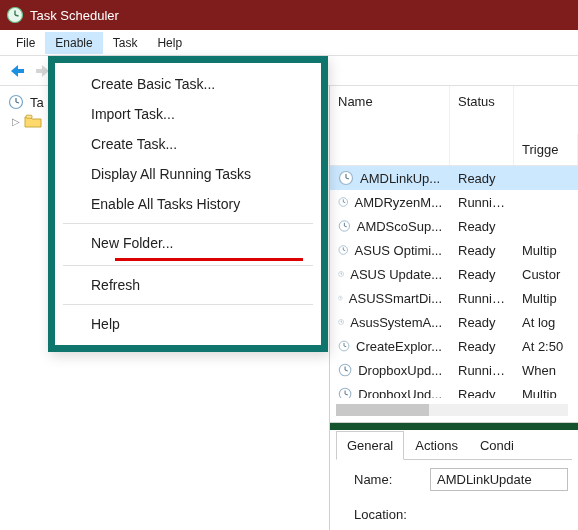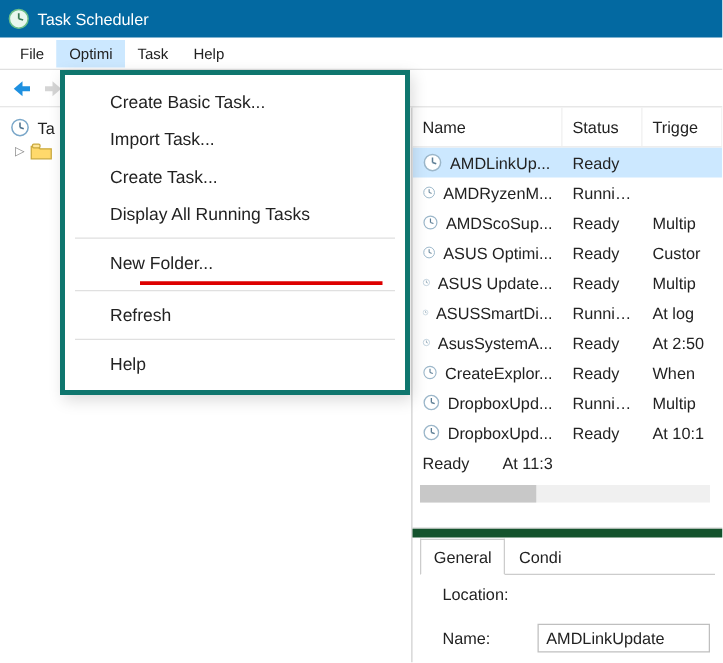--- a/index.html
+++ b/index.html
@@ -1,18 +1,18 @@
 <!DOCTYPE html>
 <html><head>
 <meta charset="utf-8">
 <style>
   * { box-sizing: border-box; margin: 0; padding: 0; font-family: "Segoe UI", Tahoma, sans-serif; }
   body { width: 578px; height: 530px; overflow: hidden; background: #fff; position: relative; font-size: 13px; color: #222; }
 
-  .titlebar { background: #0369a1; color: #fff; height: 30px; display: flex; align-items: center; padding: 0 6px; }
+  .titlebar { background: #7f1d1d; color: #fff; height: 30px; display: flex; align-items: center; padding: 0 6px; }
   .titlebar svg { margin-right: 6px; }
   .titlebar-text { font-size: 13px; }
 
   .menubar { height: 26px; display: flex; align-items: center; border-bottom: 1px solid #e0e0e0; padding: 0 6px; }
   .menubar-item { padding: 4px 10px; cursor: default; font-size: 12px; }
   .menubar-item.active { background: #cce8ff; }
 
   .toolbar { height: 30px; display: flex; align-items: center; padding: 0 6px; border-bottom: 1px solid #e0e0e0; gap: 4px; }
   .tool-btn { width: 22px; height: 22px; display: flex; align-items: center; justify-content: center; }
 
@@ -22,41 +22,41 @@
   .tree-root { display: flex; align-items: center; gap: 6px; padding: 2px 4px; }
   .tree-child { display: flex; align-items: center; gap: 4px; padding: 2px 4px 2px 8px; }
 
   .right-pane { flex: 1; display: flex; flex-direction: column; min-width: 0; }
 
   .list-pane { flex: 1; overflow: hidden; display: flex; flex-direction: column; border-bottom: 1px solid #d0d0d0; min-height: 0; }
   .list-header { display: flex; background: #fff; border-bottom: 1px solid #e8e8e8; }
   .list-header-cell { padding: 8px 8px; font-size: 13px; border-right: 1px solid #f0f0f0; }
   .col-name { width: 120px; }
   .col-status { width: 64px; }
-  .col-trigger { flex: 1; min-width: 0; }
+  .col-trigger { flex: 1; min-width: 0; margin-top: 48px; }
 
   .list-body { overflow-y: hidden; }
   .list-row { display: flex; align-items: center; height: 24px; }
   .list-cell { padding: 2px 8px; white-space: nowrap; overflow: hidden; text-overflow: ellipsis; font-size: 13px; }
   .list-cell.col-name { display: flex; align-items: center; gap: 6px; }
   .list-row.selected { background: #cce8ff; }
 
   .hscroll { height: 14px; background: #f0f0f0; margin: 6px 10px 6px 6px; display: flex; align-items: stretch; }
   .hscroll-thumb { background: #c8c8c8; width: 40%; }
 
   .details-pane { padding: 0 6px; border-top: 7px solid #14532d; }
   .tabs { display: flex; border-bottom: 1px solid #ccc; }
   .tab { padding: 6px 10px 6px 10px; font-size: 13px; border: 1px solid transparent; position: relative; top: 1px; }
   .tab.active { border: 1px solid #ccc; border-bottom: 1px solid #fff; background: #fff; }
   .detail-row { display: flex; align-items: center; padding: 8px 4px; gap: 10px; }
   .detail-label { width: 80px; padding-left: 14px; }
   .detail-value { border: 1px solid #bfbfbf; padding: 3px 6px; flex: 1; min-width: 0; overflow: hidden; background: #fff; }
 
   
-  .dropdown { position: absolute; top: 56px; left: 48px; width: 280px; background: #fff; border: 4px solid #0f766e; box-shadow: 2px 4px 12px rgba(0,0,0,0.15); padding: 6px 0; z-index: 10; }
+  .dropdown { position: absolute; top: 56px; left: 48px; width: 280px; background: #fff; border: 7px solid #0f766e; box-shadow: 2px 4px 12px rgba(0,0,0,0.15); padding: 6px 0; z-index: 10; }
   .dropdown-item { padding: 7px 20px 7px 36px; font-size: 14px; cursor: default; }
   .dropdown-sep { height: 1px; background: #e0e0e0; margin: 4px 8px; }
   .red-underline { height: 3px; background: #d00; margin: 0 18px 2px 60px; }
 
   
   .clock-icon { width: 16px; height: 16px; }
 </style>
 </head>
 <body>
 
@@ -64,21 +64,21 @@
   <svg width="18" height="18" viewBox="0 0 18 18">
     <circle cx="9" cy="9" r="7.5" fill="#e8f7ee" stroke="#6bbf8a" stroke-width="1.2"></circle>
     <line x1="9" y1="9" x2="9" y2="4.5" stroke="#3a7a55" stroke-width="1.4"></line>
     <line x1="9" y1="9" x2="12.5" y2="10" stroke="#3a7a55" stroke-width="1.4"></line>
   </svg>
   <span class="titlebar-text">Task Scheduler</span>
 </div>
 
 <div class="menubar">
   <div class="menubar-item">File</div>
-  <div class="menubar-item active">Optimi</div>
+  <div class="menubar-item active">Enable</div>
   <div class="menubar-item">Task</div>
   <div class="menubar-item">Help</div>
 </div>
 
 <div class="toolbar">
   <div class="tool-btn">
     <svg width="18" height="16" viewBox="0 0 18 16">
       <path d="M10 2 L3 8 L10 14 Z" fill="#1e90e0"></path>
       <rect x="8" y="6" width="8" height="4" fill="#1e90e0"></rect>
     </svg>
@@ -245,39 +245,41 @@
           </div>
         </div>
       <div class="hscroll">
         <div class="hscroll-thumb"></div>
       </div>
     </div>
 
     <div class="details-pane">
       <div class="tabs">
         <div class="tab active">General</div>
+        <div class="tab">Actions</div>
         <div class="tab">Condi</div>
+      </div>
+      <div class="detail-row">
+        <div class="detail-label">Name:</div>
+        <div class="detail-value">AMDLinkUpdate</div>
       </div>
       <div class="detail-row">
         <div class="detail-label">Location:</div>
         <div class="detail-value" style="border:none"></div>
-      </div>
-      <div class="detail-row">
-        <div class="detail-label">Name:</div>
-        <div class="detail-value">AMDLinkUpdate</div>
       </div>
     </div>
   </div>
 </div>
 
 <div class="dropdown">
   <div class="dropdown-item">Create Basic Task...</div>
   <div class="dropdown-item">Import Task...</div>
   <div class="dropdown-item">Create Task...</div>
   <div class="dropdown-item">Display All Running Tasks</div>
+  <div class="dropdown-item">Enable All Tasks History</div>
   <div class="dropdown-sep"></div>
   <div class="dropdown-item">New Folder...</div>
   <div class="red-underline"></div>
   <div class="dropdown-sep"></div>
   <div class="dropdown-item">Refresh</div>
   <div class="dropdown-sep"></div>
   <div class="dropdown-item">Help</div>
 </div>
 
 </body></html>

